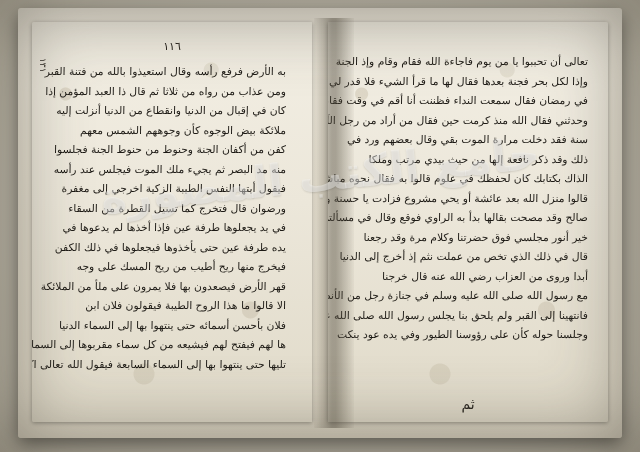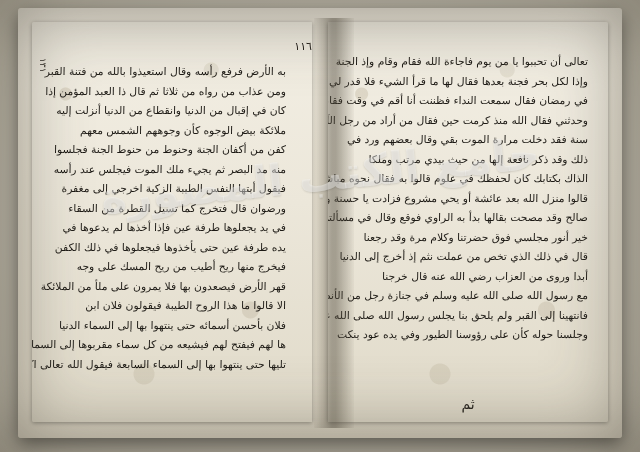--- a/index.html
+++ b/index.html
@@ -58,21 +58,21 @@
   }
   .leaf-left .textcol{ left:18px; right:26px; top:40px; }
   .leaf-right .textcol{ left:22px; right:20px; top:30px; }
   .line{
     font-size:10.5px;line-height:19.5px;white-space:nowrap;
     transform-origin:right center;
     letter-spacing:-.2px;
   }
   .line.sq{ transform:scaleX(1.02) skewX(-1deg); }
   .folio{
-    position:absolute;top:18px;left:0;right:0;text-align:right;
+    position:absolute;top:18px;left:0;right:0;text-align:center;
     font-size:11px;color:#231f19;letter-spacing:1px;
   }
   .marginal{
     position:absolute;top:36px;left:6px;
     font-size:9px;color:#2a2620;
     writing-mode:vertical-rl;
   }
   .catchword{
     position:absolute;bottom:10px;left:0;right:0;text-align:center;
     font-size:14px;color:#2a2620;

